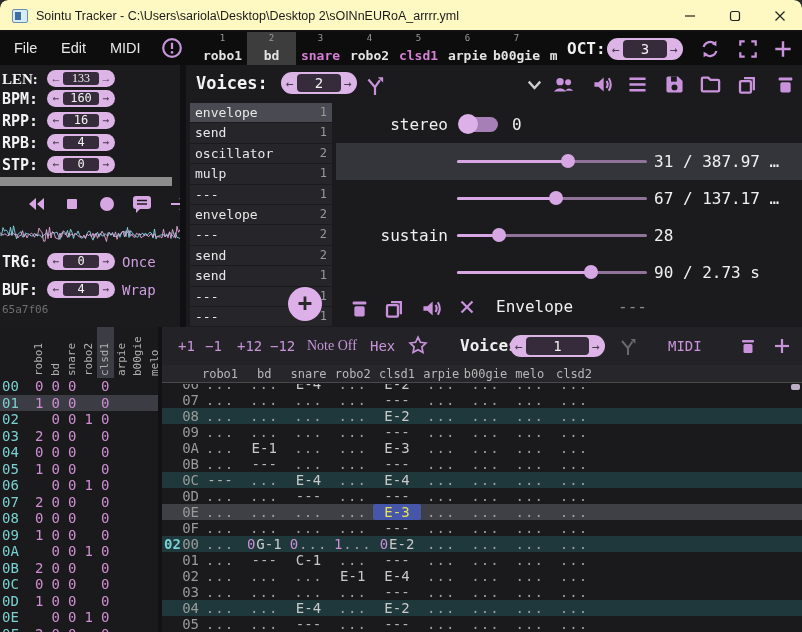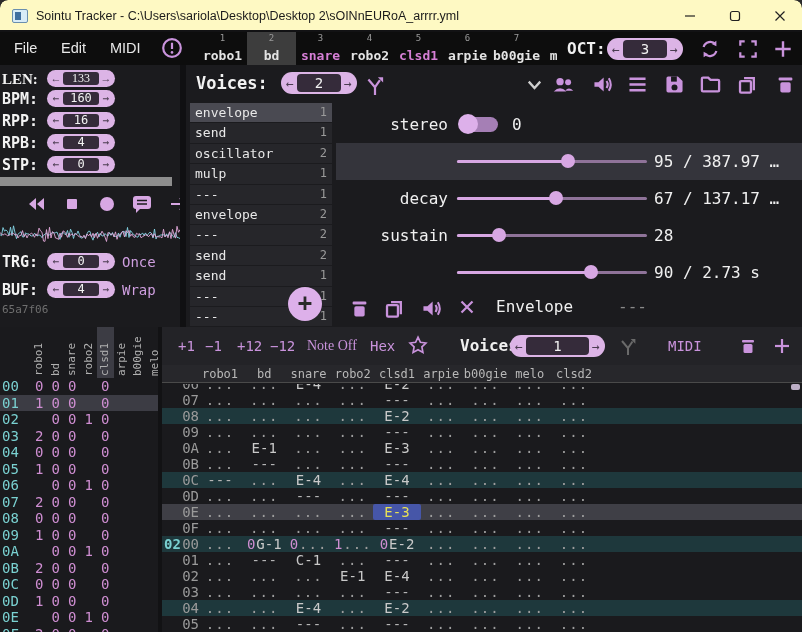--- a/index.html
+++ b/index.html
@@ -440,24 +440,23 @@
             <span class="knob"></span>
           </span>
         <span class="stereo-val">0</span>
       </div>
       <div id="param-rows">
           <div class="erow hl" style="top: 40px;">
             <span class="etrack">
               <span class="fillpart" style="width: 111.328px;"></span>
             </span>
             <span class="eknob" style="left: 225.328px;"></span>
-            <span class="evalue">95 / 387.97 …</span>
+            <span class="evalue">31 / 387.97 …</span>
           </div>
           <div class="erow" style="top: 77px;">
-            <span class="elabel">decay</span>
             <span class="etrack">
               <span class="fillpart" style="width: 99.4531px;"></span>
             </span>
             <span class="eknob" style="left: 213.453px;"></span>
             <span class="evalue">67 / 137.17 …</span>
           </div>
           <div class="erow" style="top: 114px;">
             <span class="elabel">sustain</span>
             <span class="etrack">
               <span class="fillpart" style="width: 41.5625px;"></span>

